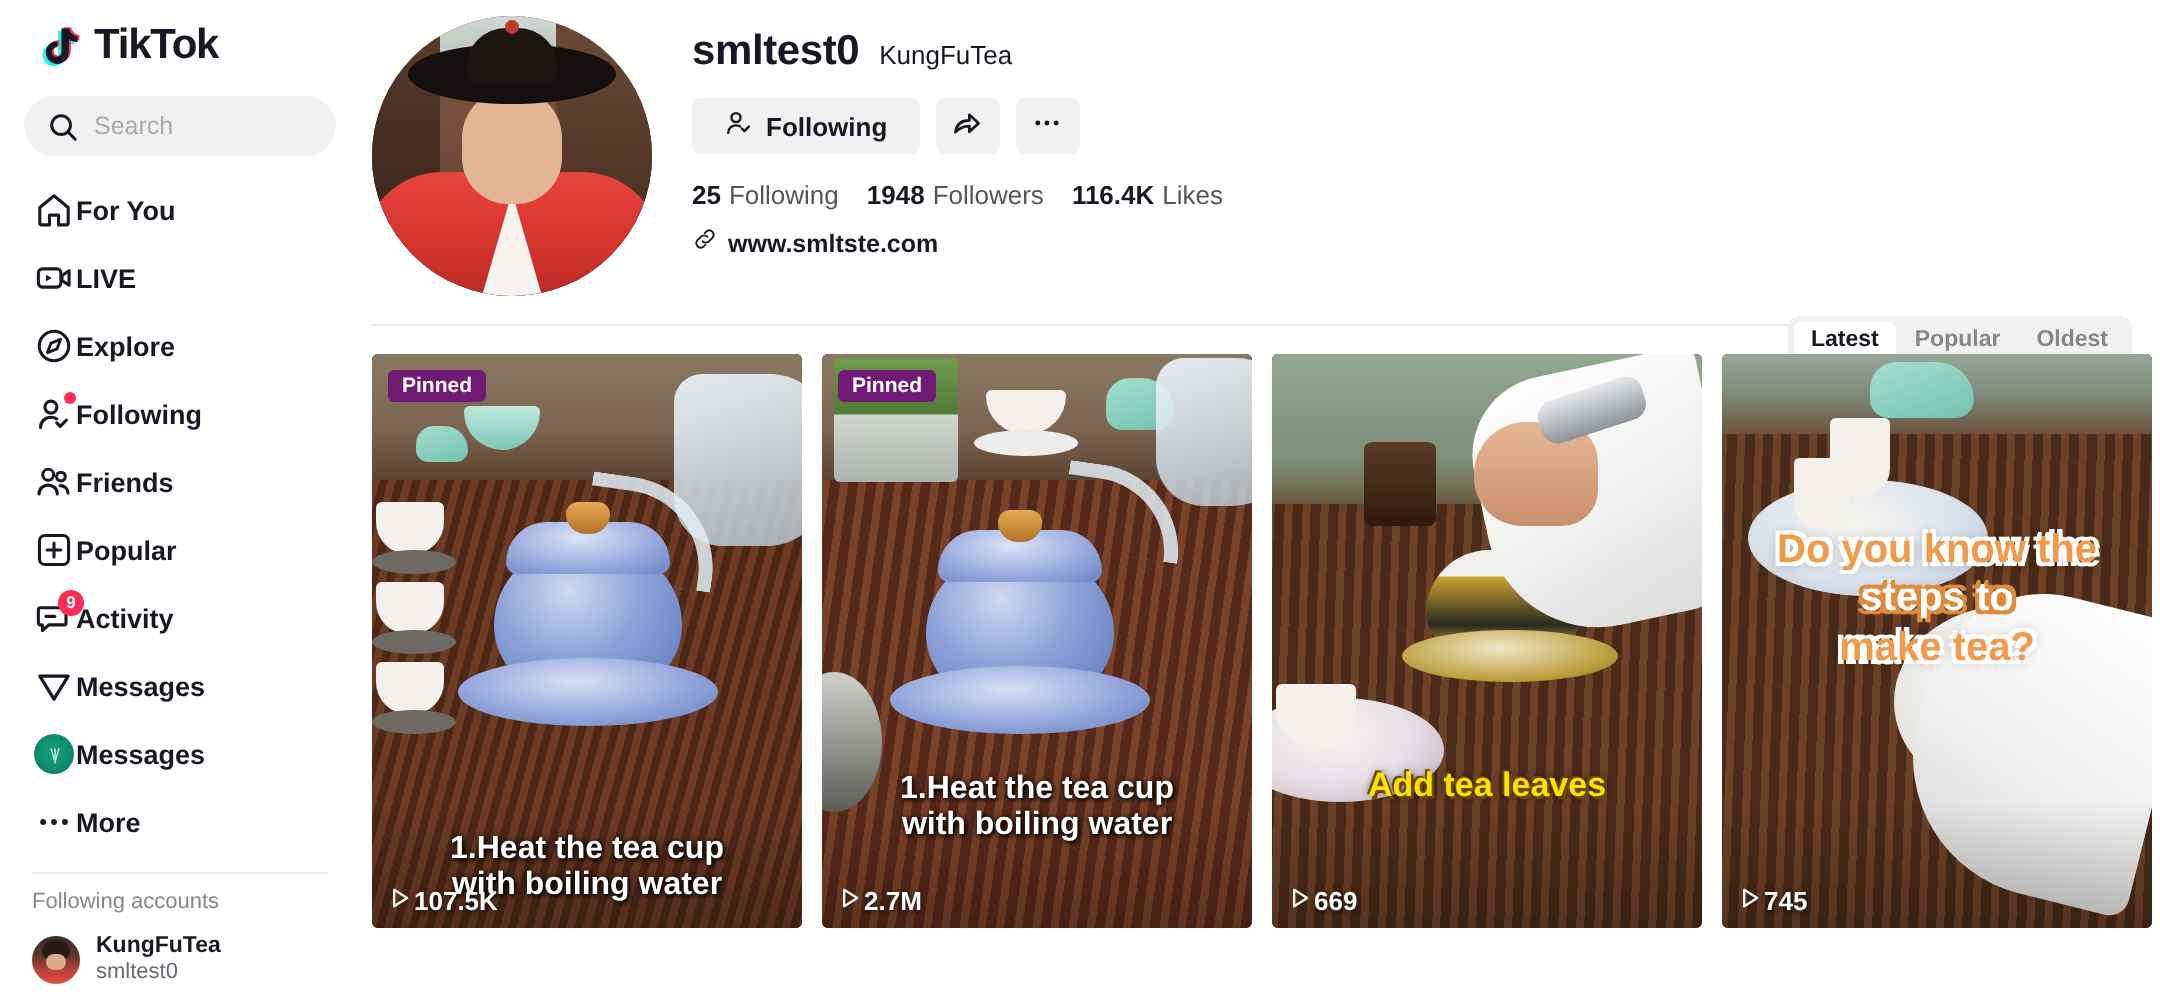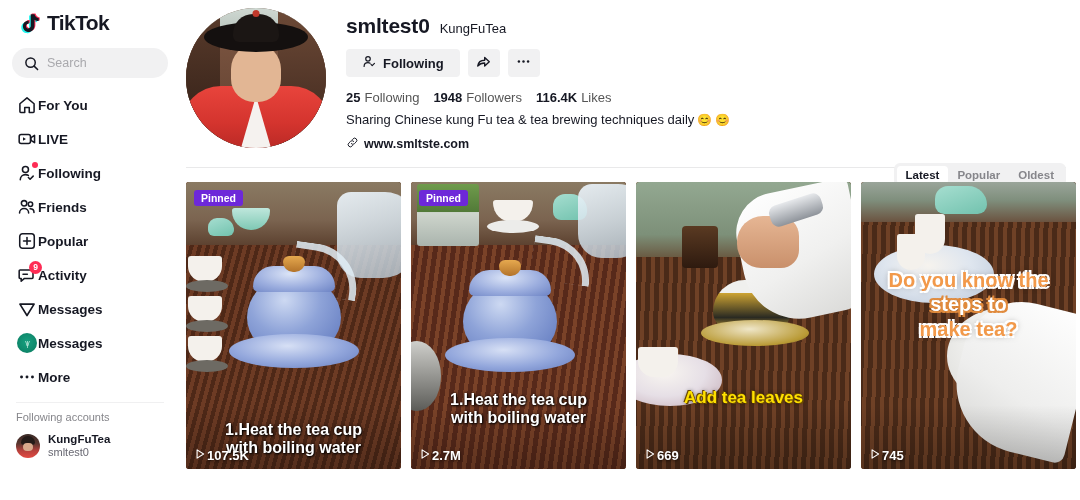--- a/index.html
+++ b/index.html
@@ -252,21 +252,21 @@
   }
   .plate-white { position:absolute; left:40%; top:44%; width:112px; height:96px;
       border-radius:50%; background: radial-gradient(ellipse at 45% 35%, #fbfbfa, #e3e3e0 70%, #c9c9c5); }
   .floral-plate { position:absolute; left:6%; top:22%; width:120px; height:58px;
       border-radius:50%; background: radial-gradient(ellipse at 45% 35%, #f6f3ee 0%, #dfe6ef 45%, #b9c6d8 100%); }
   .floral-plate2 { position:absolute; left:-18px; bottom:22%; width:104px; height:52px;
       border-radius:50%; background: radial-gradient(ellipse at 45% 35%, #f8f5f0 0%, #e6dfe6 50%, #c3aab4 100%); }
 
   .pinned {
     position: absolute; left: 8px; top: 8px; z-index: 4;
-    background: #6d28d9; color: #fff;
+    background: #701a75; color: #fff;
     font-size: 10.5px; font-weight: 700;
     padding: 2px 7px; border-radius: 3px;
   }
   .vcap {
     position: absolute; left: 0; right: 0; z-index: 3;
     text-align: center; padding: 0 8px;
     font-size: 16px; font-weight: 700; line-height: 1.14;
     color: #fff; text-shadow: 0 0 3px rgba(0,0,0,.85), 1px 1px 2px rgba(0,0,0,.9);
   }
   .vcap.c1 { bottom: 12px; }
@@ -330,20 +330,29 @@
         <span class="nav-ico">
           <svg width="20" height="20" viewBox="0 0 22 22">
             <rect x="2.4" y="6" width="12.4" height="10" rx="2.2" fill="none" stroke="#161823" stroke-width="1.7"></rect>
             <path d="M15.4 9.6l3.9-2.6v8l-3.9-2.6z" fill="none" stroke="#161823" stroke-width="1.7" stroke-linejoin="round"></path>
             <path d="M6.6 9.2v3.6l3.2-1.8z" fill="#161823"></path>
           </svg>
         </span>
         <span class="nav-label">LIVE</span>
       </div>
 
+      <div class="nav-item">
+        <span class="nav-ico">
+          <svg width="20" height="20" viewBox="0 0 22 22">
+            <circle cx="11" cy="11" r="8.1" fill="none" stroke="#161823" stroke-width="1.7"></circle>
+            <path d="M14.6 7.4 9.4 9.4l-2 5.2 5.2-2z" fill="none" stroke="#161823" stroke-width="1.6" stroke-linejoin="round"></path>
+          </svg>
+        </span>
+        <span class="nav-label">Explore</span>
+      </div>
 
       <div class="nav-item">
         <span class="nav-ico">
           <svg width="20" height="20" viewBox="0 0 22 22">
             <circle cx="9.3" cy="7.2" r="3.3" fill="none" stroke="#161823" stroke-width="1.7"></circle>
             <path d="M3.6 18.4c0-3.4 2.6-5.6 5.7-5.6 1.2 0 2.3.3 3.2.9" fill="none" stroke="#161823" stroke-width="1.7" stroke-linecap="round"></path>
             <path d="M17.8 14.4l-3.4 3.4-1.9-1.9" fill="none" stroke="#161823" stroke-width="1.7" stroke-linecap="round" stroke-linejoin="round"></path>
           </svg>
           <span class="dot-badge"></span>
         </span>
@@ -483,24 +492,20 @@
 
         <div class="stats">
           <span class="stat-num">25</span>
           <span class="stat-lbl">Following</span>
           <span class="stat-num">1948</span>
           <span class="stat-lbl">Followers</span>
           <span class="stat-num">116.4K</span>
           <span class="stat-lbl">Likes</span>
         </div>
 
-        <div class="bio">
-          <span>Sharing Chinese kung Fu tea &amp; tea brewing techniques daily</span>
-          <span class="emo">😊 😊</span>
-        </div>
 
         <div class="link-row">
           <span>
             <svg width="13" height="13" viewBox="0 0 18 18">
               <path d="M7.4 10.6a3 3 0 0 0 4.3 0l2.4-2.4a3 3 0 1 0-4.3-4.3l-1.0 1.0" fill="none" stroke="#161823" stroke-width="1.35" stroke-linecap="round"></path>
               <path d="M10.6 7.4a3 3 0 0 0-4.3 0L3.9 9.8a3 3 0 1 0 4.3 4.3l1.0-1.0" fill="none" stroke="#161823" stroke-width="1.35" stroke-linecap="round"></path>
             </svg>
           </span>
           <span class="link-txt">www.smltste.com</span>
         </div>

